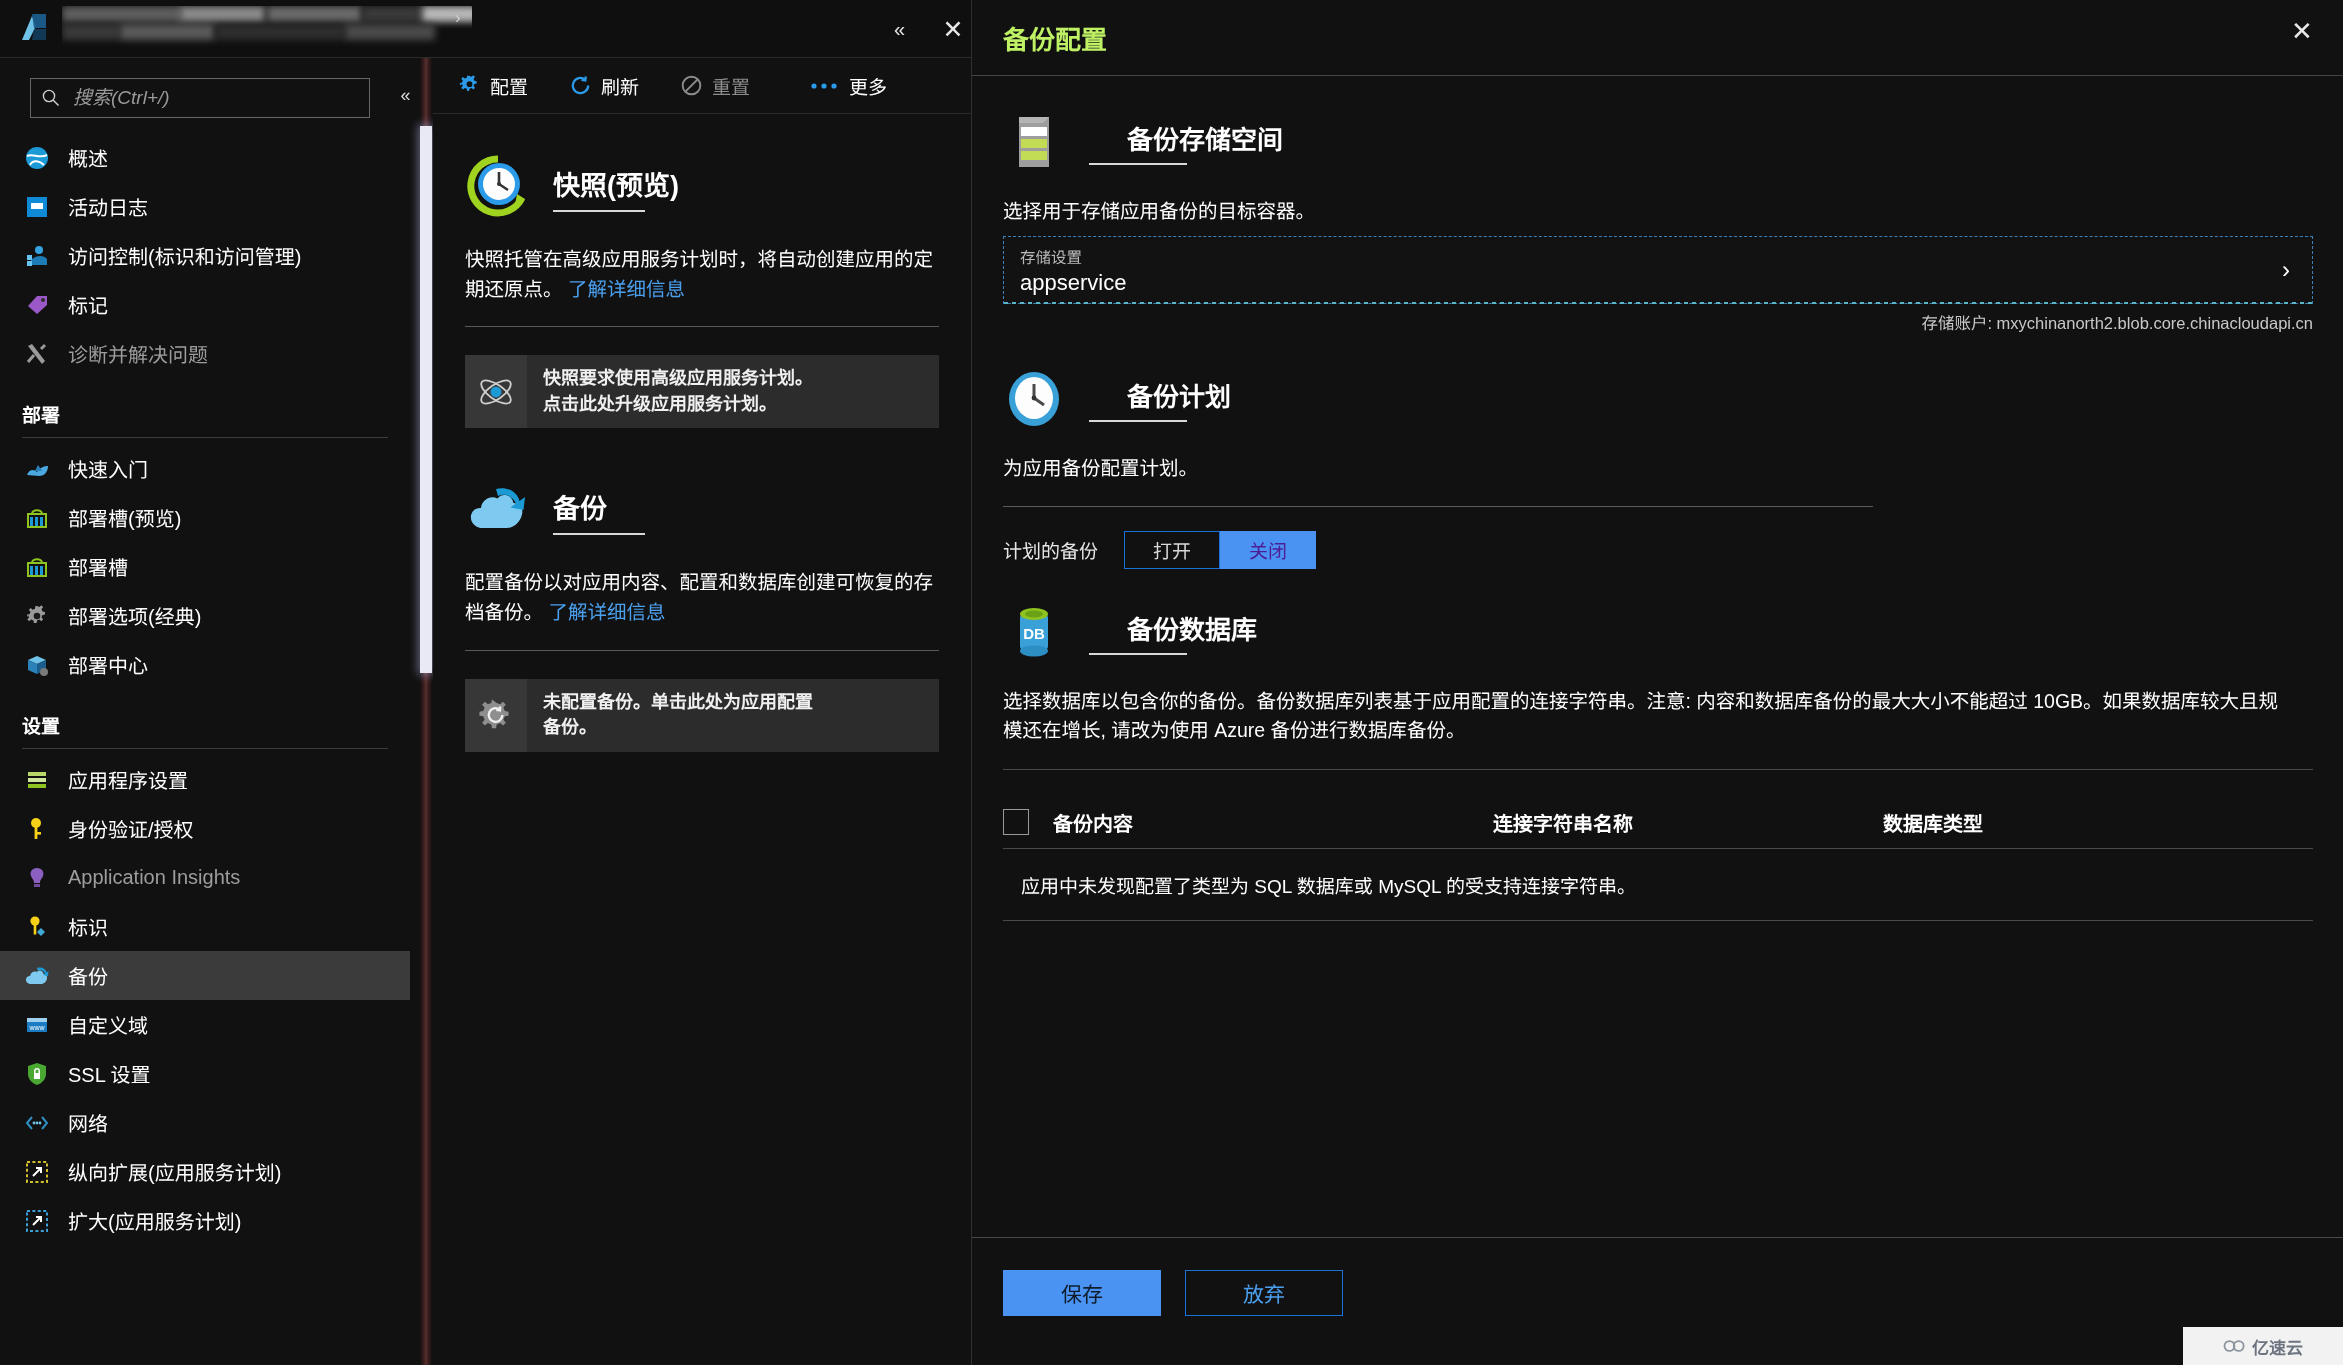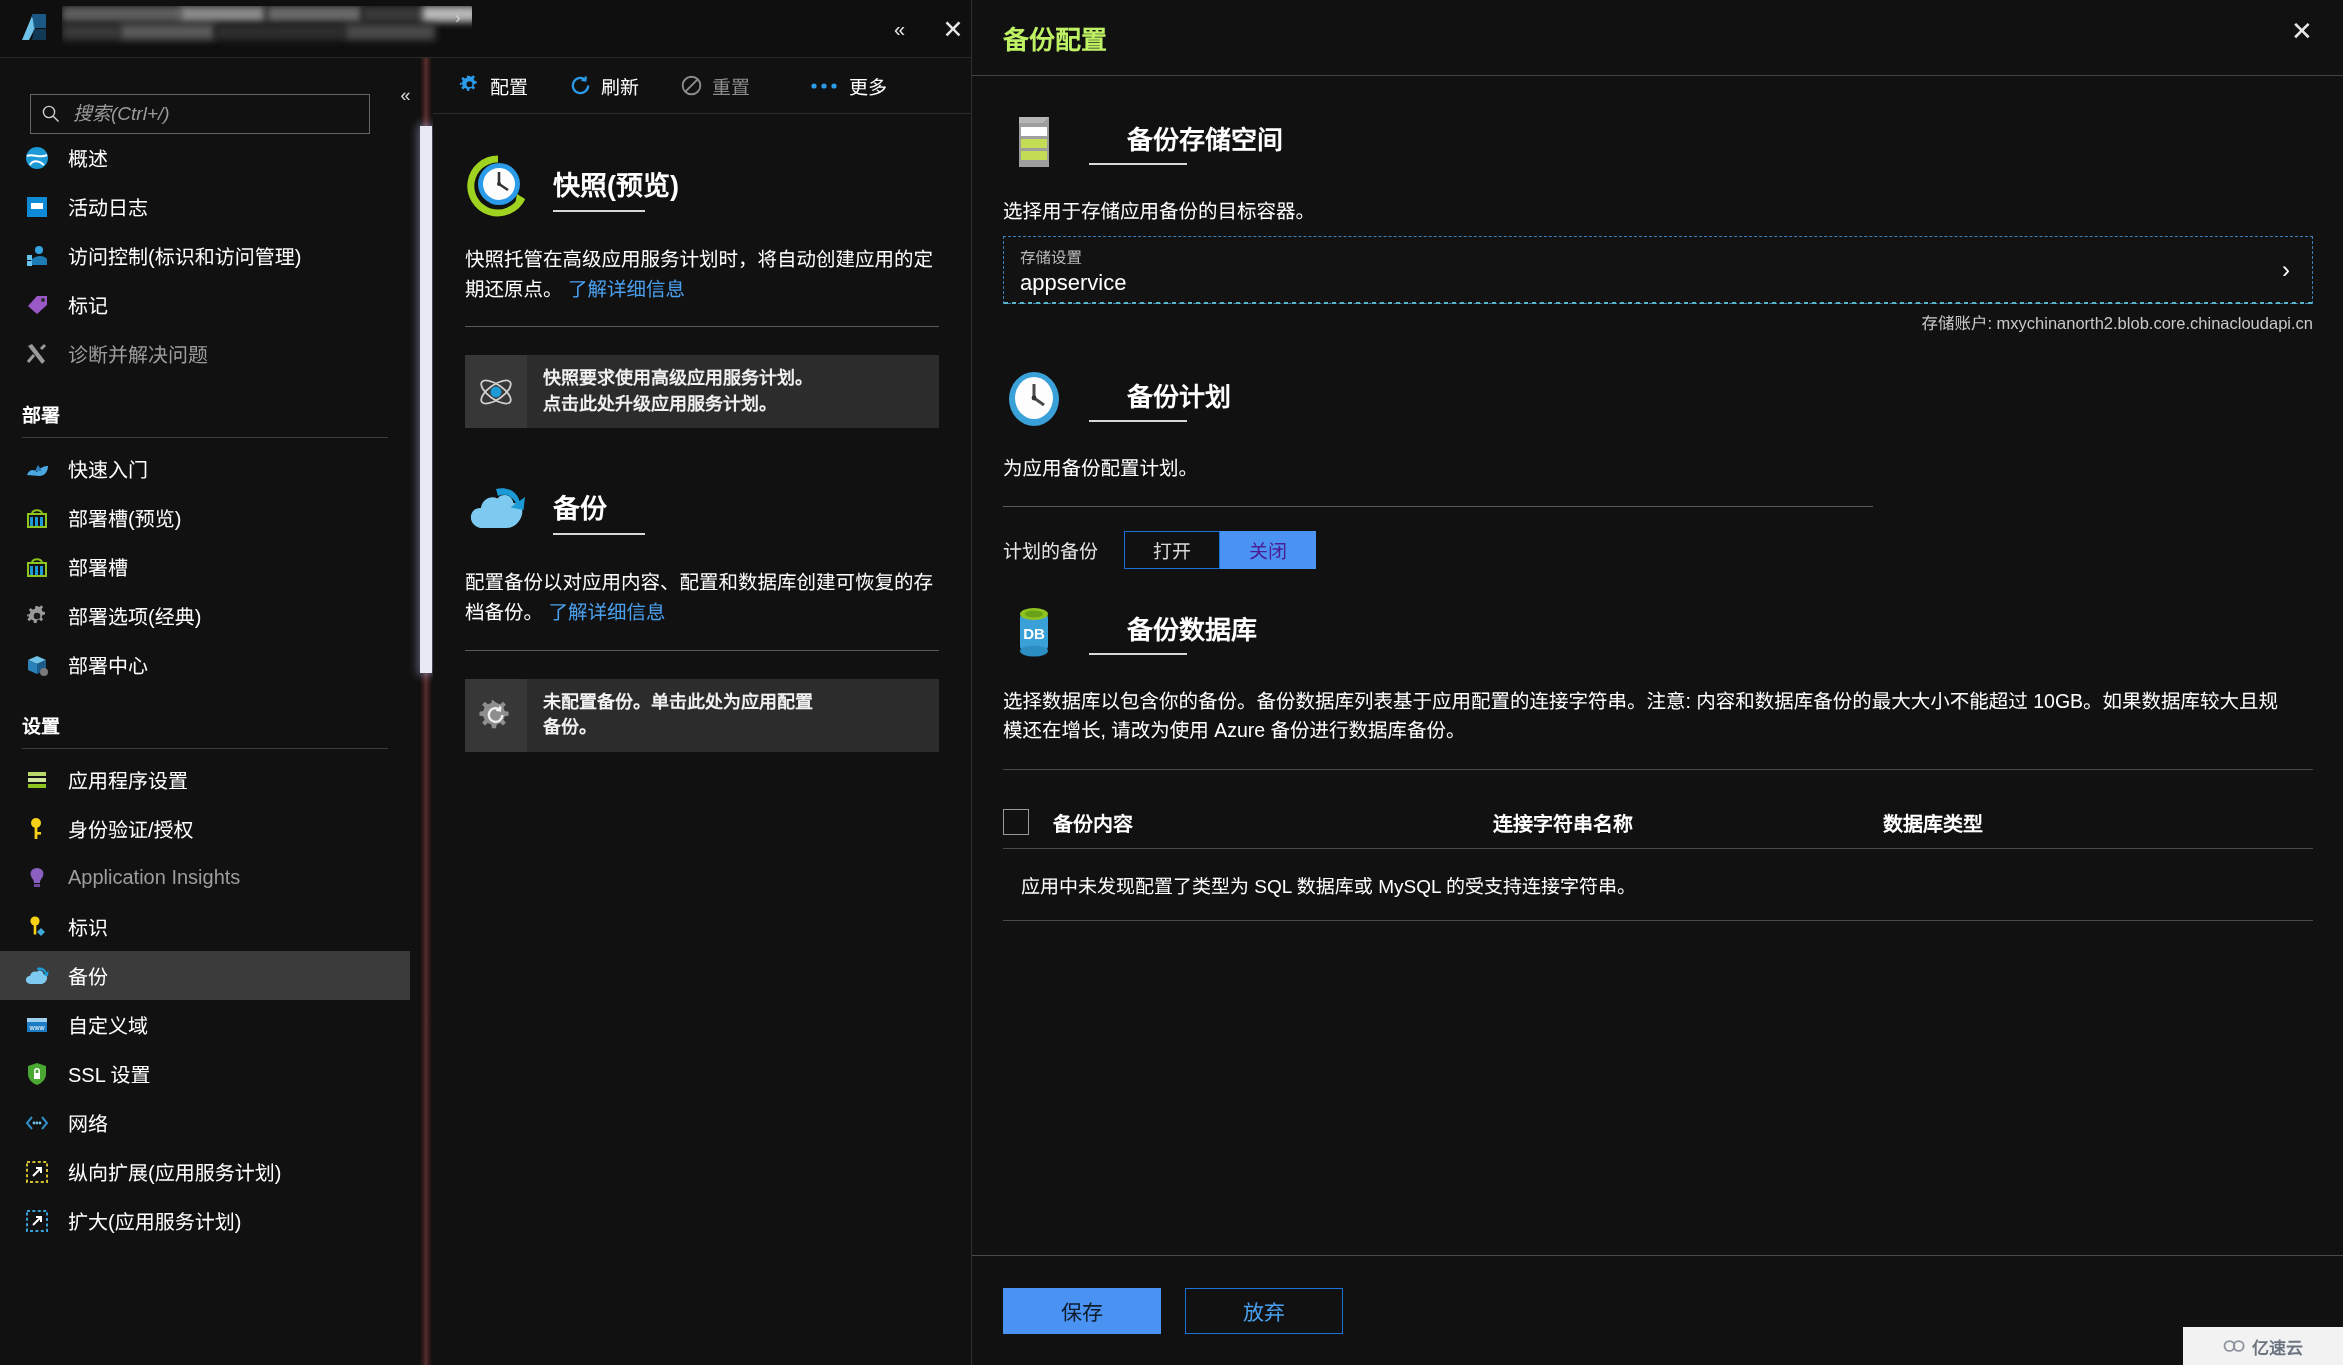--- a/index.html
+++ b/index.html
@@ -40,21 +40,21 @@
     font-size: 22px; font-family: inherit;
   }
   #btn-collapse-left { left: 876px; font-size: 20px; letter-spacing: -1px; }
   #btn-close-left { left: 930px; font-size: 25px; font-weight: 300; }
 
   
   .leftnav {
     position: absolute; left: 0; top: 58px; width: 420px; height: 1307px;
     background: #111111; overflow: hidden;
   }
-  .search-wrap { position: absolute; left: 30px; top: 36px; width: 340px; height: 40px; }
+  .search-wrap { position: absolute; left: 30px; top: 20px; width: 340px; height: 40px; }
   .search-box {
     width: 340px; height: 40px; background: #111; border: 1px solid #666;
     display: flex; align-items: center; padding-left: 10px;
   }
   .search-box input {
     flex: 1; background: transparent; border: 0; outline: none;
     color: #e0e0e0; font-size: 19px; font-style: italic;
     font-family: inherit; padding-left: 12px;
   }
   .search-box input::placeholder { color: #9a9a9a; font-style: italic; }
@@ -194,21 +194,21 @@
     flex: none; margin-right: 24px; cursor: pointer;
   }
   .db-col { font-size: 20px; font-weight: bold; color: #ffffff; }
   .db-c1 { width: 440px; }
   .db-c2 { width: 390px; }
   .db-c3 { width: 300px; }
   .db-rule { height: 1px; background: #4a4a4a; }
   .db-empty { padding: 22px 18px; font-size: 19px; color: #fff; }
 
   .blade-footer {
-    position: absolute; left: 0; right: 0; bottom: 0; height: 110px;
+    position: absolute; left: 0; right: 0; bottom: 18px; height: 110px;
     border-top: 1px solid #4a4a4a; display: flex; align-items: center;
     padding-left: 31px; gap: 24px; background: #111;
   }
   .btn-primary {
     width: 158px; height: 46px; background: #4a93f2; color: #0e1c2c;
     border: 0; font-size: 21px; font-family: inherit; cursor: pointer;
   }
   .btn-secondary {
     width: 158px; height: 46px; background: #111; color: #4aa0ee;
     border: 1px solid #1a72d6; font-size: 21px; font-family: inherit; cursor: pointer;

